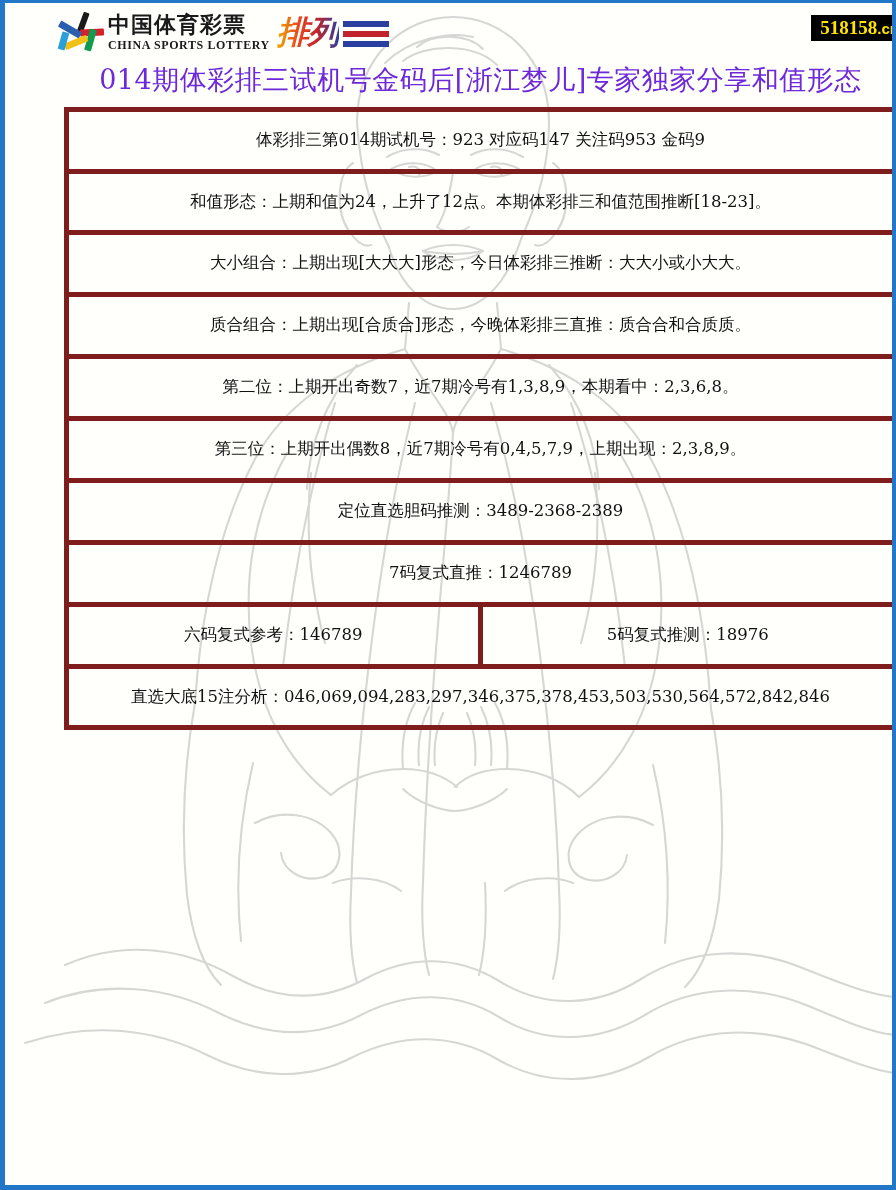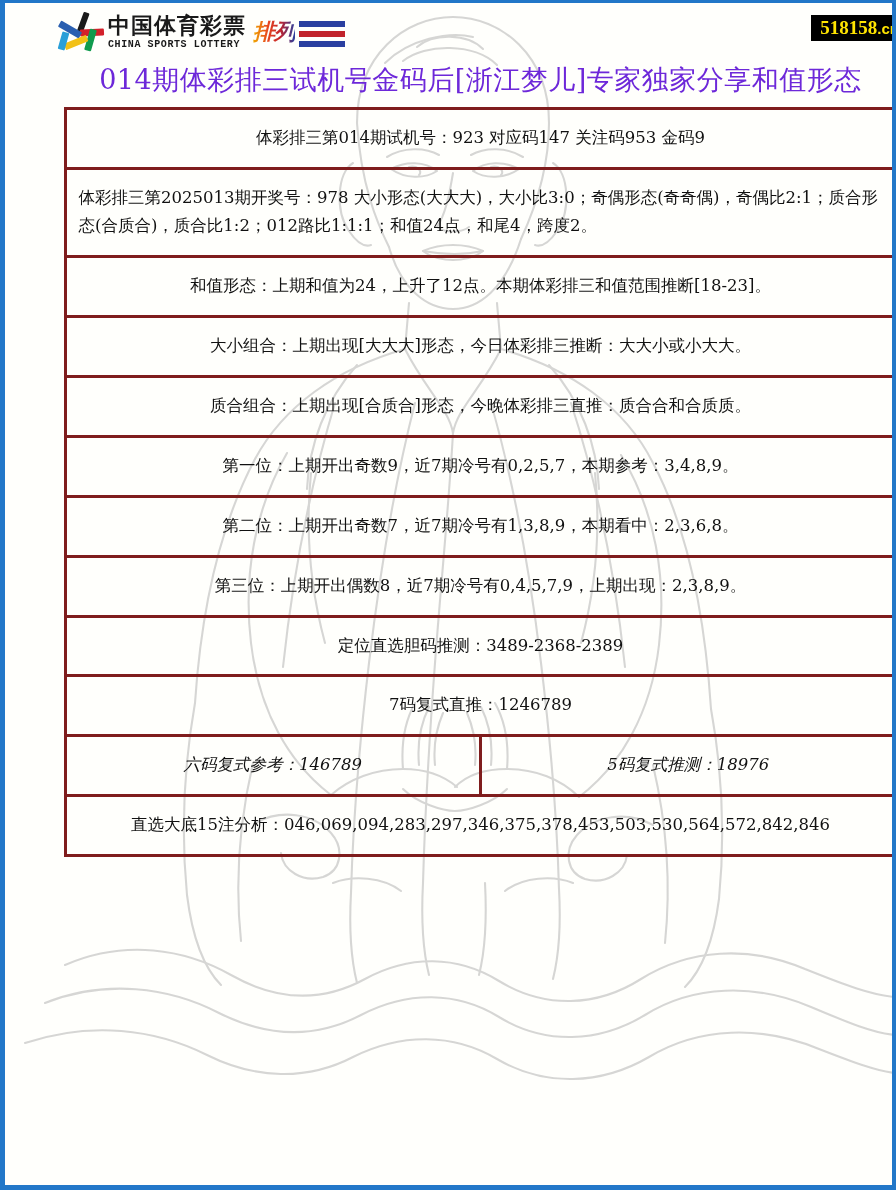--- a/index.html
+++ b/index.html
@@ -84,32 +84,32 @@
   }
   #logo-cn {
     font-family: "DejaVu Sans", "Liberation Sans", sans-serif;
     font-size: 22px;
     font-weight: bold;
     color: #1a1a1a;
     letter-spacing: 1px;
     display: block;
   }
   #logo-en {
-    font-family: Liberation Mono, monospace;
-    font-size: 10px;
+    font-family: Liberation Serif, serif;
+    font-size: 12px;
     font-weight: bold;
     color: #1a1a1a;
     letter-spacing: 0.6px;
     display: block;
     margin-top: 3px;
   }
   #logo-paile {
     margin-left: 7px;
     font-family: "DejaVu Sans", "Liberation Sans", sans-serif;
-    font-size: 22px;
+    font-size: 32px;
     font-weight: bold;
     font-style: italic;
     background: linear-gradient(90deg,#f0a800 0%,#e8471f 35%,#c1232c 65%,#2a3fa0 100%);
     -webkit-background-clip: text;
     background-clip: text;
     color: transparent;
     line-height: 44px;
     letter-spacing: -1px;
   }
   #logo-bars {
@@ -163,34 +163,34 @@
 
   
   #info-table {
     margin: 0 auto;
     width: 834px;
     border-collapse: collapse;
     table-layout: fixed;
     background: transparent;
   }
   #info-table td {
-    border: 3px solid #7f1d1d;
+    border: 5px solid #7f1d1d;
     color: #111111;
     font-family: "DejaVu Serif", "Liberation Serif", serif;
     font-size: 16.5px;
     line-height: 1.75;
     padding: 14px 12px;
     vertical-align: middle;
     background: transparent;
   }
   td.c { text-align: center; }
   td.j { text-align: left; }
   td.tall { padding-top: 20px; padding-bottom: 20px; }
   td.short { padding-top: 11px; padding-bottom: 11px; }
-  td.half { width: 50%; font-style: italic; }
+  td.half { width: 50%; }
   td.foot { padding-top: 18px; padding-bottom: 18px; }
 </style>
 </head>
 <body>
 
 <div id="page">
 
   <svg id="watermark" viewBox="0 0 896 1190" preserveAspectRatio="xMidYMid slice" aria-hidden="true">
     <g fill="none" stroke="#b5b5b5" stroke-width="2.1" stroke-linecap="round" stroke-linejoin="round">
 
@@ -300,33 +300,27 @@
     </div>
 
     <div id="page-title">014期体彩排三试机号金码后[浙江梦儿]专家独家分享和值形态</div>
 
     <table id="info-table">
       <tbody>
         <tr>
           <td class="c short" colspan="2">体彩排三第014期试机号：923 对应码147 关注码953 金码9</td>
         </tr>
         <tr>
-          <td class="j" colspan="2">体彩排三第2025013期开奖号：978 大小形态(大大大)，大小比3:0；奇偶形态(奇奇偶)，奇偶比2:1；质合形态(合质合)，质合比1:2；012路比1:1:1；和值24点，和尾4，跨度2。</td>
-        </tr>
-        <tr>
           <td class="c tall" colspan="2">和值形态：上期和值为24，上升了12点。本期体彩排三和值范围推断[18-23]。</td>
         </tr>
         <tr>
           <td class="c tall" colspan="2">大小组合：上期出现[大大大]形态，今日体彩排三推断：大大小或小大大。</td>
         </tr>
         <tr>
           <td class="c tall" colspan="2">质合组合：上期出现[合质合]形态，今晚体彩排三直推：质合合和合质质。</td>
-        </tr>
-        <tr>
-          <td class="c tall" colspan="2">第一位：上期开出奇数9，近7期冷号有0,2,5,7，本期参考：3,4,8,9。</td>
         </tr>
         <tr>
           <td class="c tall" colspan="2">第二位：上期开出奇数7，近7期冷号有1,3,8,9，本期看中：2,3,6,8。</td>
         </tr>
         <tr>
           <td class="c tall" colspan="2">第三位：上期开出偶数8，近7期冷号有0,4,5,7,9，上期出现：2,3,8,9。</td>
         </tr>
         <tr>
           <td class="c tall" colspan="2">定位直选胆码推测：3489-2368-2389</td>
         </tr>

